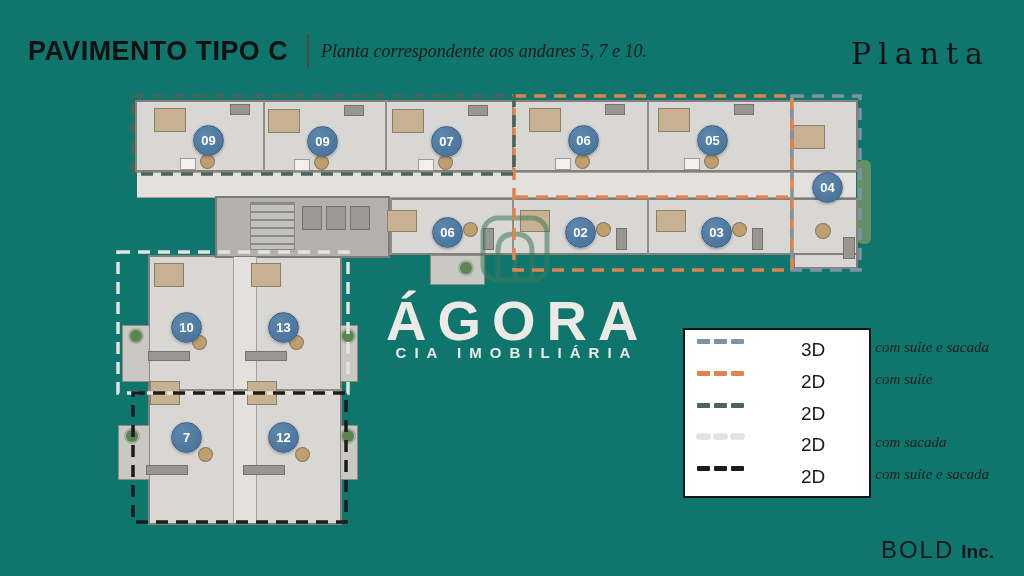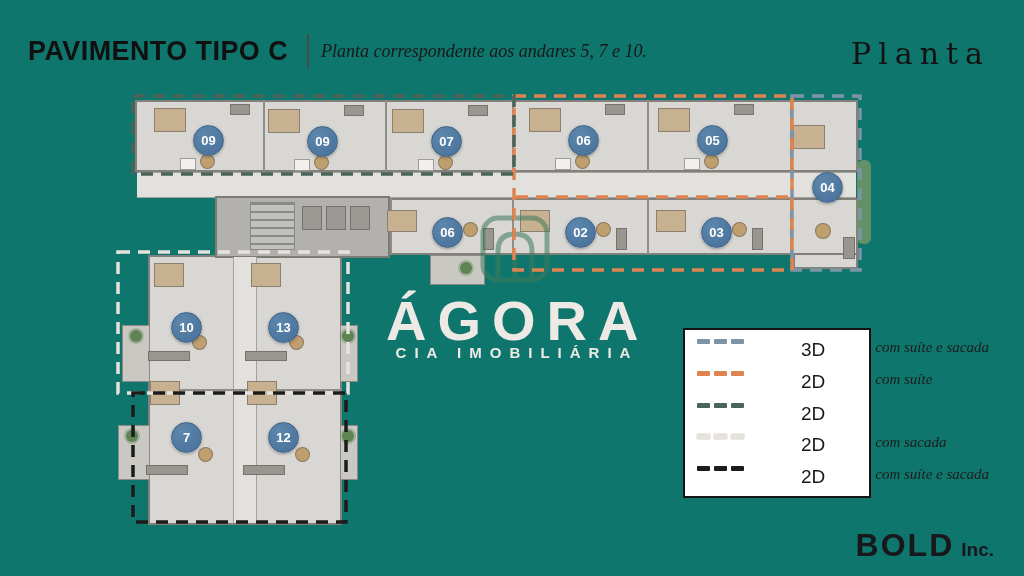--- a/index.html
+++ b/index.html
@@ -10,21 +10,21 @@
   .hdr{position:absolute;left:28px;top:34px;display:flex;align-items:center;z-index:20;}
   .title{font-size:28px;font-weight:700;letter-spacing:.5px;color:#101010;
          font-family:"Liberation Sans",sans-serif;transform:scaleX(.96);transform-origin:left;}
   .hsep{display:inline-block;width:2px;height:34px;background:#4a4a4a;margin:0 12px 0 8px;}
   .subtitle{font-size:18px;font-style:italic;color:#181818;font-family:"Liberation Serif",serif;}
   .monet{position:absolute;right:34px;top:36px;font-family:"DejaVu Serif",serif;
          font-size:30px;letter-spacing:7px;color:#121212;z-index:20;font-weight:400;}
 
   
   .bold-logo{position:absolute;right:30px;bottom:12px;display:flex;align-items:baseline;z-index:20;}
-  .bold-main{font-size:32px;font-weight:700;letter-spacing:2px;color:#17171c;}
+  .bold-main{font-size:24px;font-weight:400;letter-spacing:2px;color:#17171c;}
   .bold-suffix{font-size:19px;font-weight:600;color:#17171c;margin-left:7px;}
 
   
   .floor{position:absolute;background:#d8d7d3;border:2px solid #81807a;box-sizing:border-box;z-index:1;}
   .corridor{position:absolute;background:#e2e1dd;border-top:1px solid #a3a29d;border-bottom:1px solid #a3a29d;box-sizing:border-box;z-index:2;}
   .core{position:absolute;background:#b2b1ad;border:2px solid #7c7b76;box-sizing:border-box;z-index:2;}
   .stairs{position:absolute;background:#c2c1bd repeating-linear-gradient(180deg,#8a8a85 0 2px,transparent 2px 8px);border:1px solid #8a8a85;box-sizing:border-box;z-index:3;}
   .lift{position:absolute;background:#9a9994;border:1px solid #73726d;box-sizing:border-box;z-index:3;}
   .balcony{position:absolute;background:#c9c8c3;border:1.5px solid #8b8a84;box-sizing:border-box;z-index:2;}
   .wall{position:absolute;background:#8f8e88;z-index:3;}

